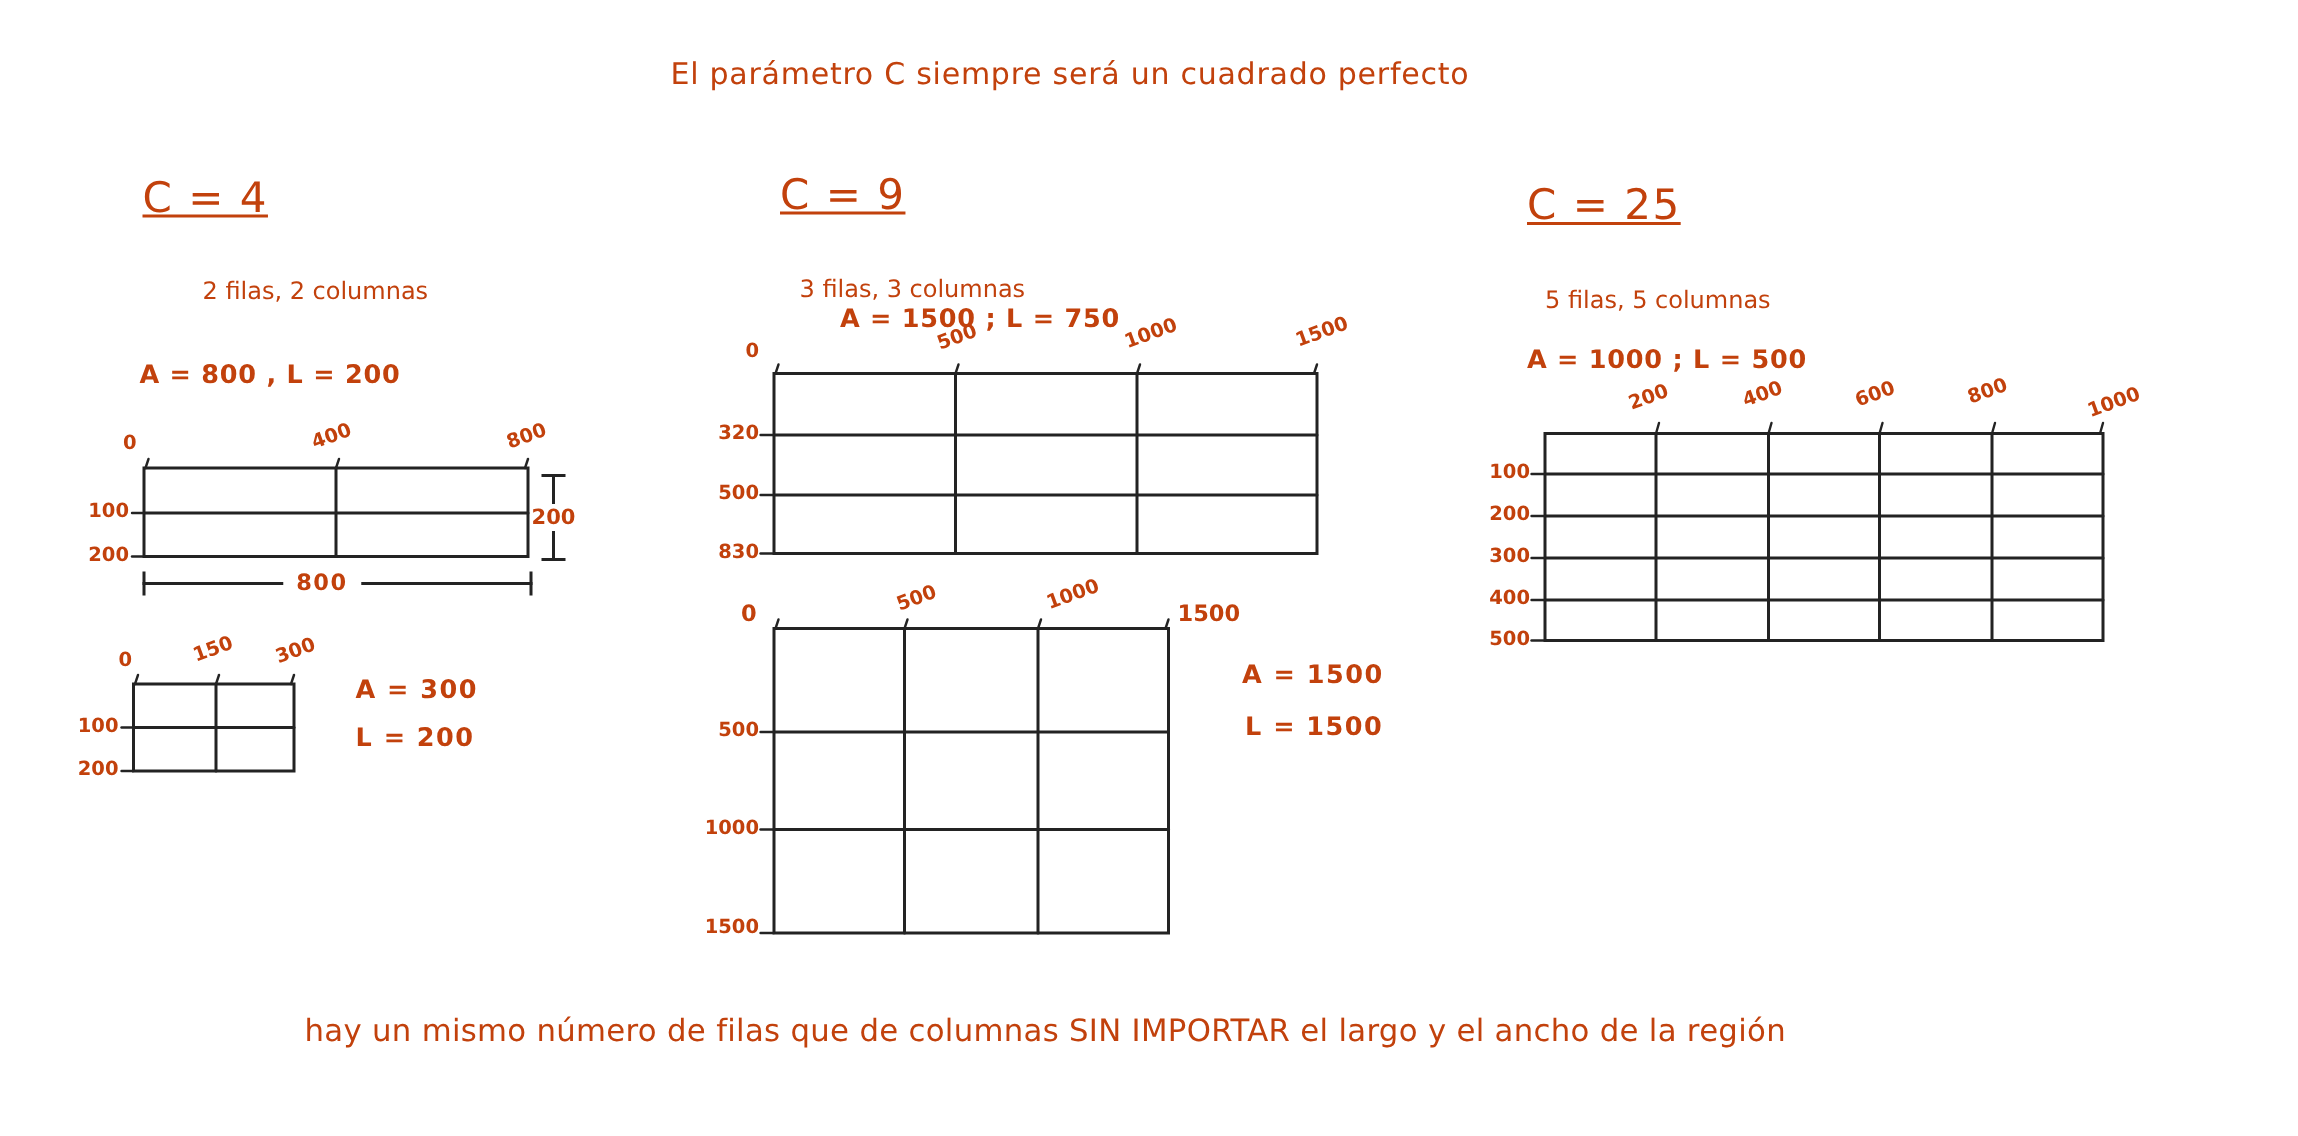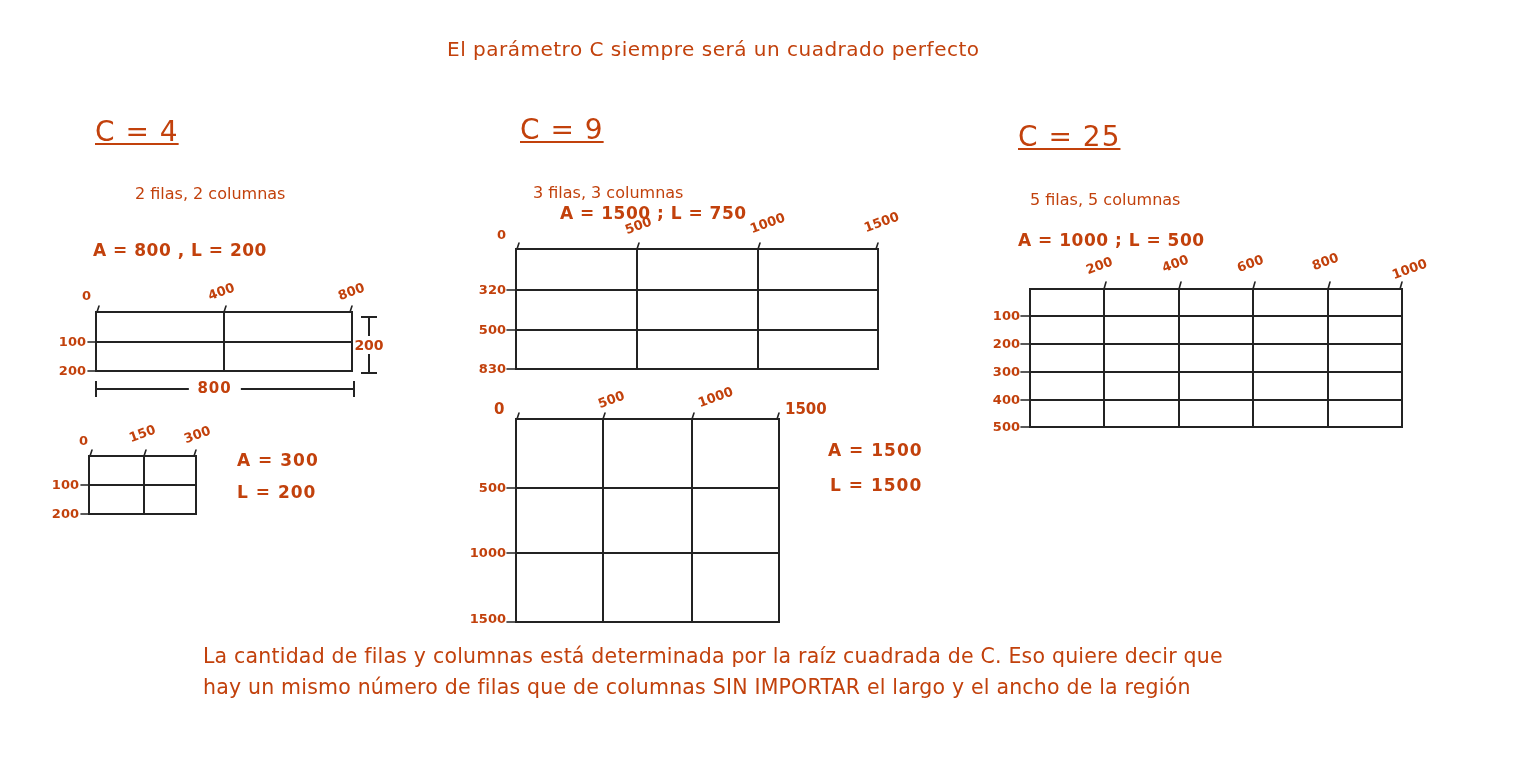--- a/index.html
+++ b/index.html
@@ -185,16 +185,15 @@
     <span class="xtick rot" style="left:211px; top:-28px;">600</span>
     <span class="xtick rot" style="left:286px; top:-30px;">800</span>
     <span class="xtick rot" style="left:366px; top:-21px;">1000</span>
     <span class="ytick" style="top:28px;">100</span>
     <span class="ytick" style="top:56px;">200</span>
     <span class="ytick" style="top:84px;">300</span>
     <span class="ytick" style="top:112px;">400</span>
     <span class="ytick" style="top:139px;">500</span>
   </div>
 
-  <div class="abs note-line" style="left:203px; top:644px;">La cantidad de filas y columnas está determinada por la raíz cuadrada de C. Eso quiere decir que</div>
   <div class="abs note-line" style="left:203px; top:675px;">hay un mismo número de filas que de columnas SIN IMPORTAR el largo y el ancho de la región</div>
 
 </div>
 
 </body></html>

